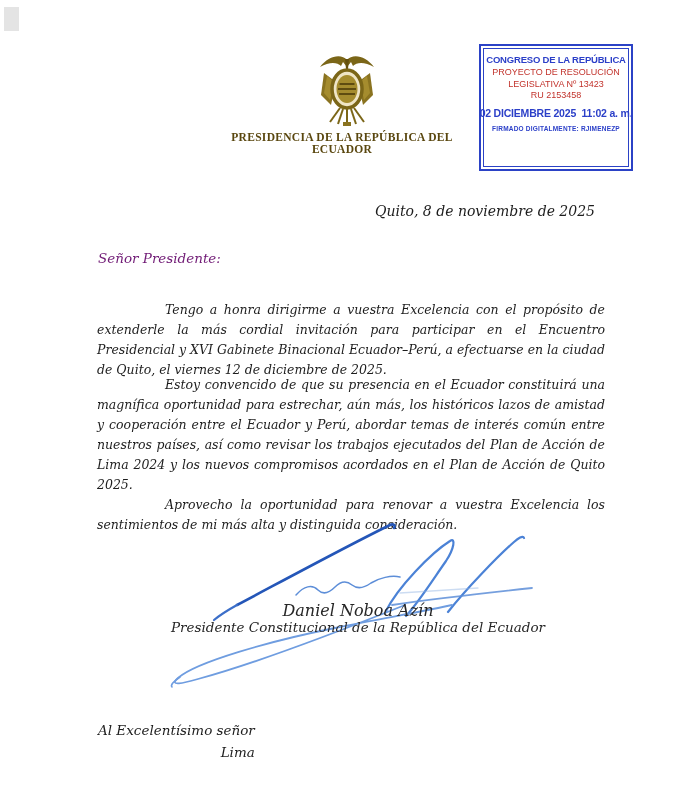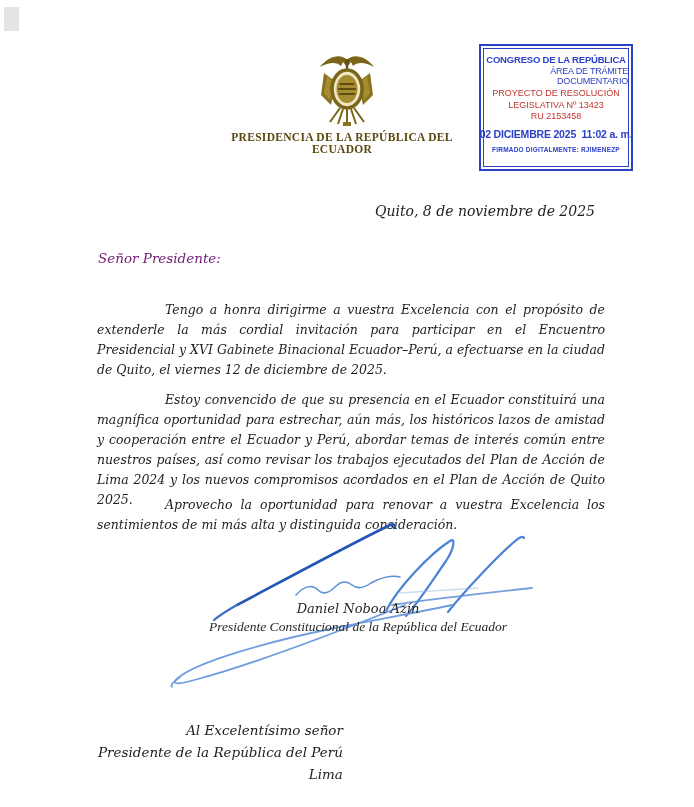--- a/index.html
+++ b/index.html
@@ -41,26 +41,26 @@
   .dateline{
     right:99px;top:203px;font-style:italic;font-size:14px;color:#1d1d1d;
   }
   .salutation{
     left:98px;top:250px;font-style:italic;font-size:13.5px;color:#701a75;
   }
   .para{
     left:97px;width:508px;text-align:justify;font-style:italic;
     font-size:12.5px;line-height:20px;color:#1d1d1d;text-indent:68px;
   }
-  .p1{top:287px;} .p2{top:377px;} .p3{top:482px;}
+  .p1{top:287px;} .p2{top:362px;} .p3{top:482px;}
   
   .sig-svg{left:100px;top:515px;width:500px;height:175px;}
   .signer{left:100px;width:516px;text-align:center;color:#262626;font-style:italic;}
-  .signer-name{top:601px;font-size:13px;}
-  .signer-title{top:619px;font-size:13.5px;font-family:Liberation Serif, serif;}
+  .signer-name{top:601px;font-size:16px;}
+  .signer-title{top:619px;font-size:13.5px;}
   
   .recipient{left:98px;top:719px;font-style:italic;font-size:13.5px;
     line-height:22px;color:#1d1d1d;text-align:right;}
 </style>
 </head>
 <body>
 
 <div class="abs artifact"></div>
 
 <svg class="abs emblem" viewBox="0 0 64 80" width="66" height="80" xmlns="http://www.w3.org/2000/svg">
@@ -84,21 +84,20 @@
     <path d="M28,57 L23,72"></path>
     <path d="M36,57 L41,72"></path>
   </g>
   <path d="M28,70 h8 v4 h-8 Z" fill="#8a7320"></path>
 </svg>
 <div class="abs orgname">PRESIDENCIA DE LA REPÚBLICA DEL ECUADOR</div>
 
 <div class="abs stamp">
   <div class="stamp-inner">
     <div class="st-l1 st-blue">CONGRESO DE LA REPÚBLICA</div>
-    <div class="st-l2 st-blue">ÁREA DE TRÁMITE DOCUMENTARIO</div>
     <div class="st-red-line st-red st-red-first">PROYECTO DE RESOLUCIÓN</div>
     <div class="st-red-line st-red">LEGISLATIVA Nº 13423</div>
     <div class="st-red-line st-red">RU 2153458</div>
     <div class="st-date st-blue">02 DICIEMBRE 2025  11:02 a. m.</div>
     <div class="st-signed st-blue">FIRMADO DIGITALMENTE: RJIMENEZP</div>
   </div>
 </div>
 
 <div class="abs dateline">Quito, 8 de noviembre de 2025</div>
 <div class="abs salutation">Señor Presidente:</div>
@@ -121,15 +120,14 @@
   <path d="M292,90 C340,83 395,77 432,73" stroke="#5d8ed8" stroke-width="1.8" opacity="0.85"></path>
 
   <path d="M305,90 C230,120 150,150 98,164 C84,168 68,172 78,163 C96,147 170,126 235,113 C285,103 330,95 352,90" stroke="#6f9de0" stroke-width="1.8"></path>
   <path d="M80,162 C74,166 70,170 72,172" stroke="#6f9de0" stroke-width="1.6"></path>
 </svg>
 <div class="abs signer signer-name">Daniel Noboa Azín</div>
 <div class="abs signer signer-title">Presidente Constitucional de la República del Ecuador</div>
 
 <div class="abs recipient">
   <div>Al Excelentísimo señor</div>
-  <div>Presidente de la República del Perú</div>
   <div>Lima</div>
 </div>
 
 </body></html>

